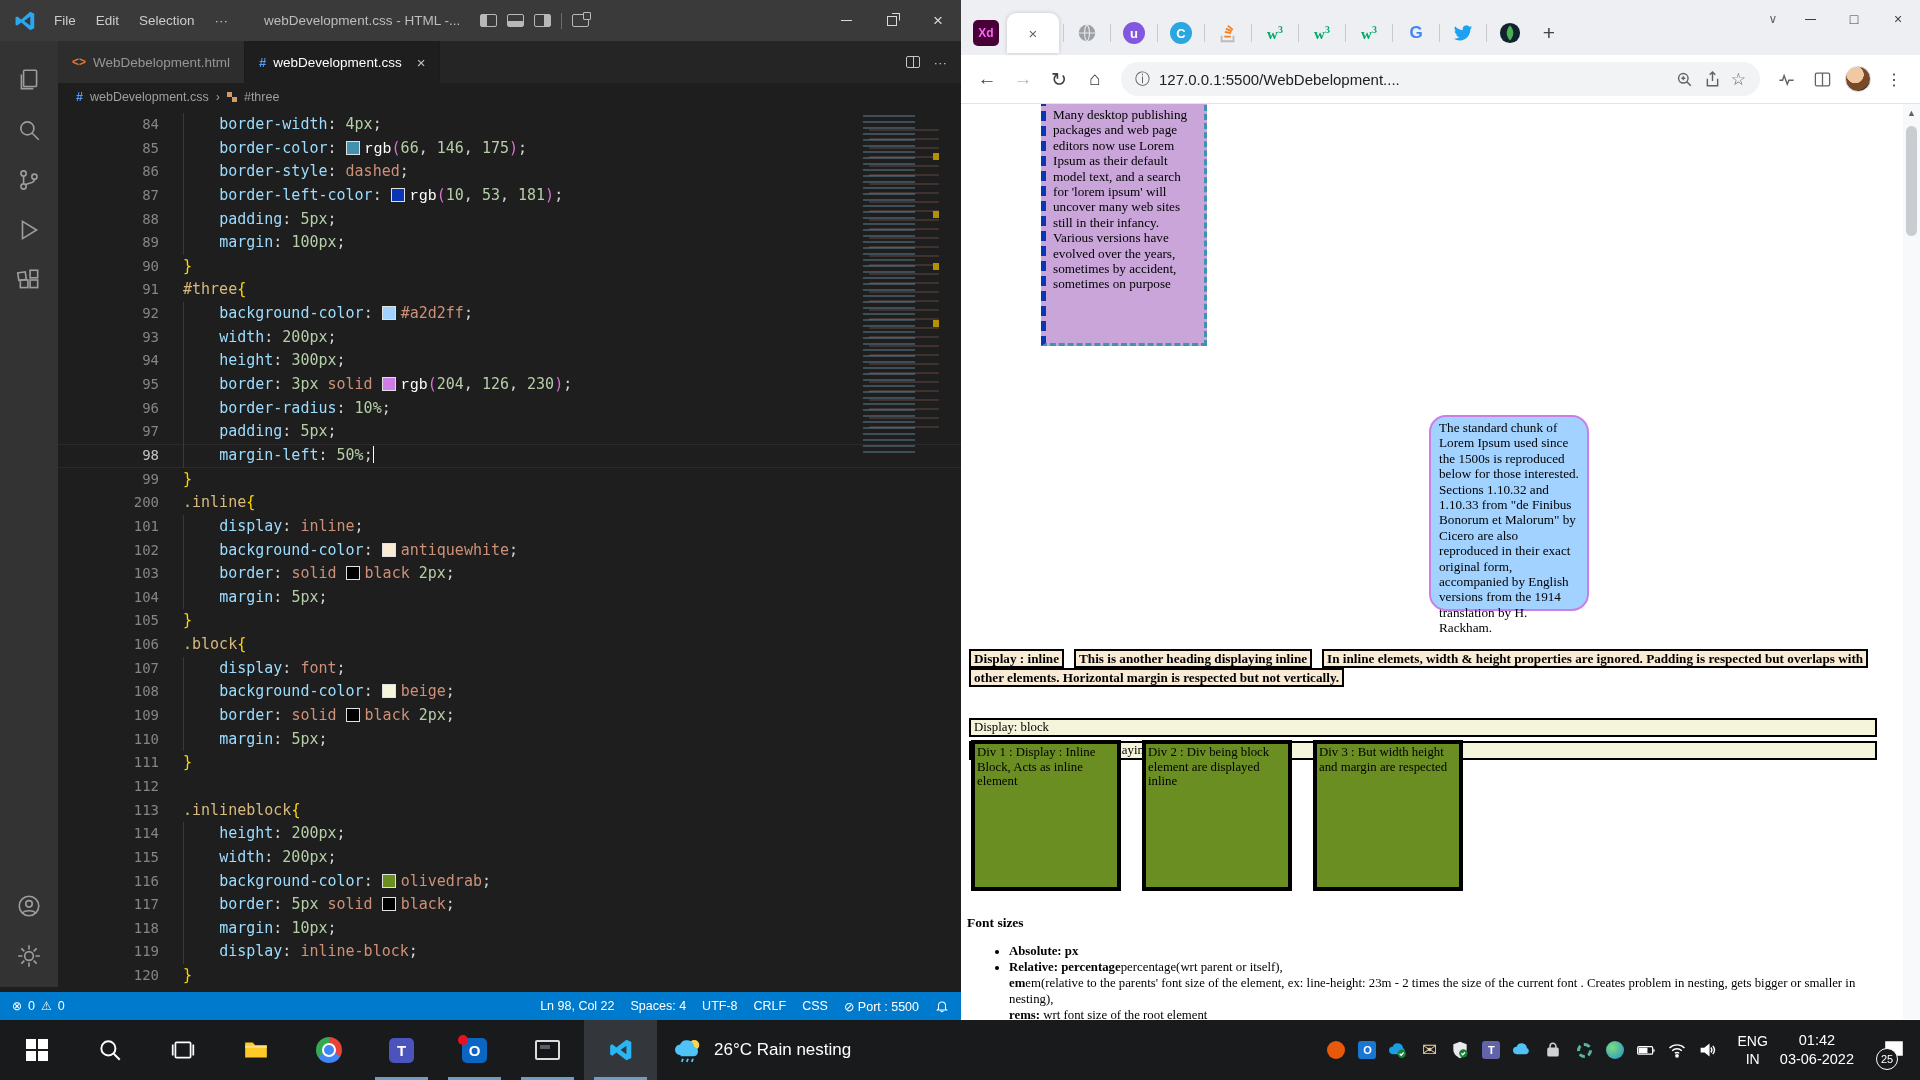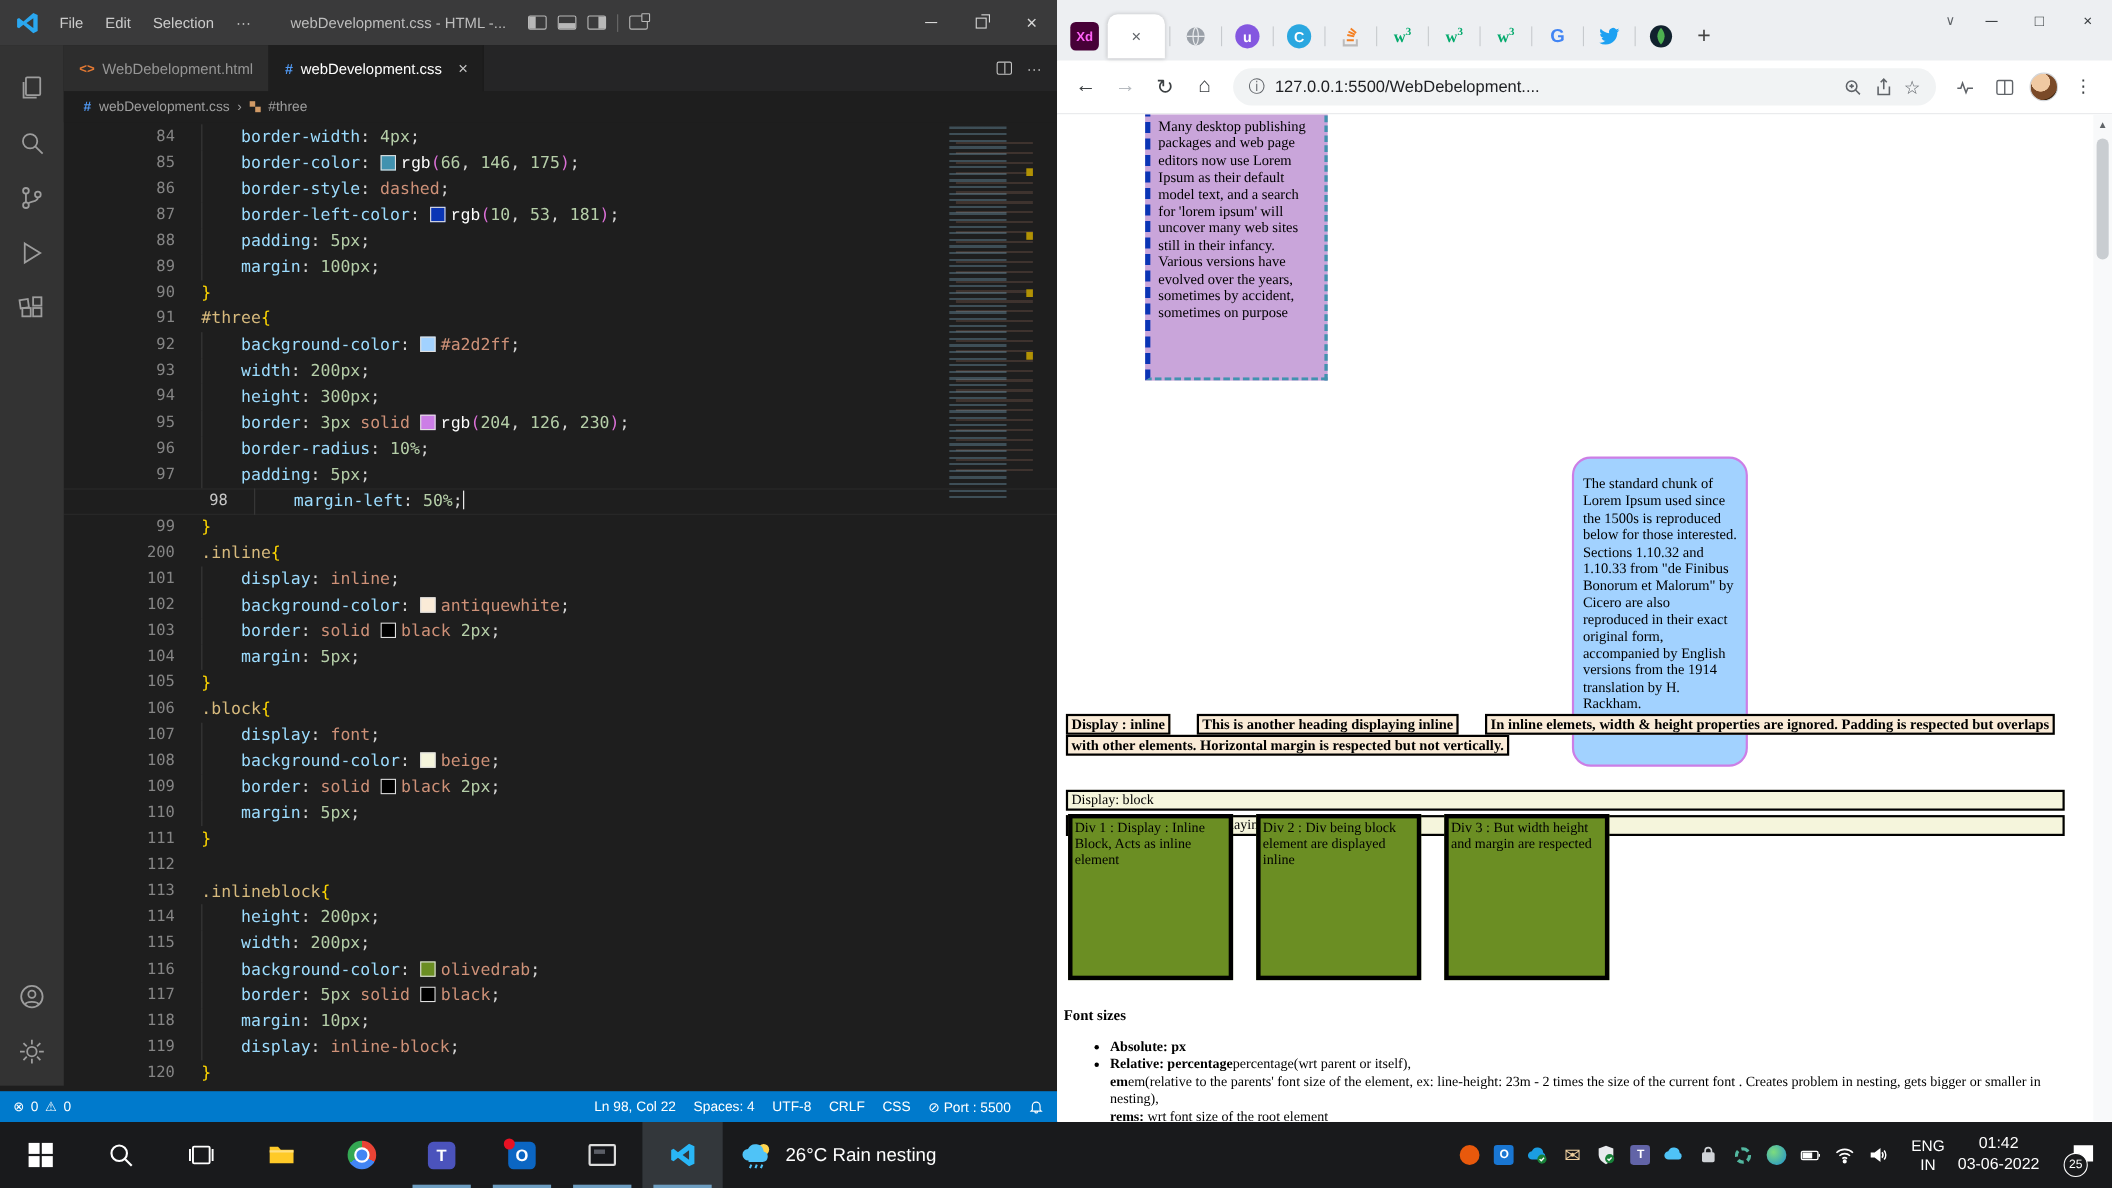--- a/index.html
+++ b/index.html
@@ -40,21 +40,21 @@
   .tab-actions { margin-left:auto; display:flex; align-items:center; gap:14px; padding-right:14px; color:#c5c5c5; }
   .split-ic { width:14px; height:12px; border:1px solid #c5c5c5; border-radius:2px; position:relative; }
   .split-ic::before { content:""; position:absolute; left:6px; top:0; bottom:0; width:1px; background:#c5c5c5; }
   .vs-breadcrumb { height:28px; background:#1e1e1e; color:#9f9f9f; font-size:12.5px; display:flex; align-items:center; gap:7px; padding-left:18px; }
   .bc-hash { color:#519af5; font-weight:bold; }
   .bc-sym { width:10px; height:10px; position:relative; }
   .bc-sym::before, .bc-sym::after { content:""; position:absolute; width:5px; height:5px; background:#d19a66; }
   .bc-sym::before { left:0; top:0; } .bc-sym::after { right:0; bottom:0; }
   .codewrap { flex:1; position:relative; overflow:hidden; font-family:"DejaVu Sans Mono", monospace; font-size:15px; padding-top:2px; }
   .cl { display:flex; height:23.65px; line-height:23.65px; white-space:pre; position:relative; }
-  .cl.active { box-shadow: inset 0 1px 0 #2b2b2b, inset 0 -1px 0 #2b2b2b; padding-left: 48px; }
+  .cl.active { box-shadow: inset 0 1px 0 #2b2b2b, inset 0 -1px 0 #2b2b2b; }
   .ln { width:125px; text-align:right; padding-right:24px; color:#858585; flex:none; font-size:14px; }
   .cl.active .ln { color:#c6c6c6; }
   .ct { position:relative; flex:1; }
   .ct.ind::before { content:""; position:absolute; left:0; top:0; bottom:0; border-left:1px solid #393939; }
   .tk-w { color:#d4d4d4; } .tk-p { color:#9cdcfe; } .tk-o { color:#d4d4d4; }
   .tk-n { color:#b5cea8; } .tk-k { color:#ce9178; } .tk-f { color:#ffffff;font-family:Liberation Mono, monospace; }
   .tk-b1 { color:#ffd700; } .tk-b2 { color:#da70d6; } .tk-s { color:#d7ba7d; }
   .sw { display:inline-block; width:14px; height:14px; border:1px solid #e0e0e0; vertical-align:-2px; margin-right:5px; }
   .cursor { display:inline-block; width:1.5px; height:17px; background:#ffffff; vertical-align:-3px; }
   .minimap { position:absolute; right:16px; top:4px; width:86px; height:345px; opacity:.85; background:
@@ -95,23 +95,23 @@
   .addr .url { color:#202124; font-size:15px; }
   .addr-spacer { flex:1; }
   .addr svg, .tool-ic svg { width:19px; height:19px; }
   .info-ic { color:#5f6368; font-size:15px; }
   .star { color:#5f6368; font-size:17px; }
   .tool-ic { width:36px; height:36px; display:flex; align-items:center; justify-content:center; }
   .avatar { width:26px; height:26px; border-radius:50%; background:radial-gradient(circle at 38% 32%, #f0c9a2 0 38%, #7a4a28 40% 72%, #40270f 74%); border:1px solid #d2d5d9; }
   .dots-v { color:#3c4043; font-size:16px; letter-spacing:0; }
   .e-content { position:relative; height:915px; overflow:hidden; background:#fff; font-family:"Liberation Serif", serif; color:#000; }
   .purple-box { position:absolute; left:80px; top:-8px; width:166px; height:250px; background:#c9a5da; border:3px dashed #4292af; border-left:5px dashed #0a35b5; padding:8px 7px; font-size:13.2px; line-height:15.4px; }
-  .blue-box { position:absolute; left:468px; top:311px; width:160px; height:282px; background:#a2d2ff; border:2.5px solid #cc7ee6; border-radius:17px; padding:15px 8px; font-size:13.2px; line-height:15.4px; }
+  .blue-box { position:absolute; left:468px; top:311px; width:160px; height:196px; background:#a2d2ff; border:2.5px solid #cc7ee6; border-radius:17px; padding:3px 8px; font-size:13.2px; line-height:15.4px; }
   .inline-area { position:absolute; left:8px; top:545px; width:912px; font-weight:bold; font-size:13.2px; line-height:19px; }
-  .inlinebox { background:#faebd7; border:2px solid #000; padding:0 3px; margin-right:24px;
+  .inlinebox { background:#faebd7; border:2px solid #000; padding:0 3px; margin-right:10px;
     -webkit-box-decoration-break:clone; box-decoration-break:clone; }
   .bars { position:absolute; left:8px; top:586px; width:908px;margin-top:28px; }
   .bar { background:#f5f5dc; border:2px solid #000; height:19px; line-height:15px; font-size:12.8px; padding:0 3px; margin-bottom:4px; }
   .greenrow { position:absolute; left:10px; top:636px; }
   .greenbox { display:inline-block; vertical-align:top; width:150px; height:151px; background:#6b8e23; border:4px solid #000; margin-right:17px; font-size:12.8px; line-height:14.5px; padding:1px 2px; }
   .fontsizes { position:absolute; left:6px; top:811px; width:910px; font-size:12.8px; line-height:16px; }
   .fontsizes h4 { font-size:13.5px; margin-bottom:12px; }
   .fontsizes ul { margin-left:42px; }
   .e-scroll { position:absolute; right:0; top:0; width:17px; height:100%; background:#f8f9fa; }
   .e-scroll .arr { display:block; text-align:center; color:#606468; font-size:9px; padding-top:4px; }

